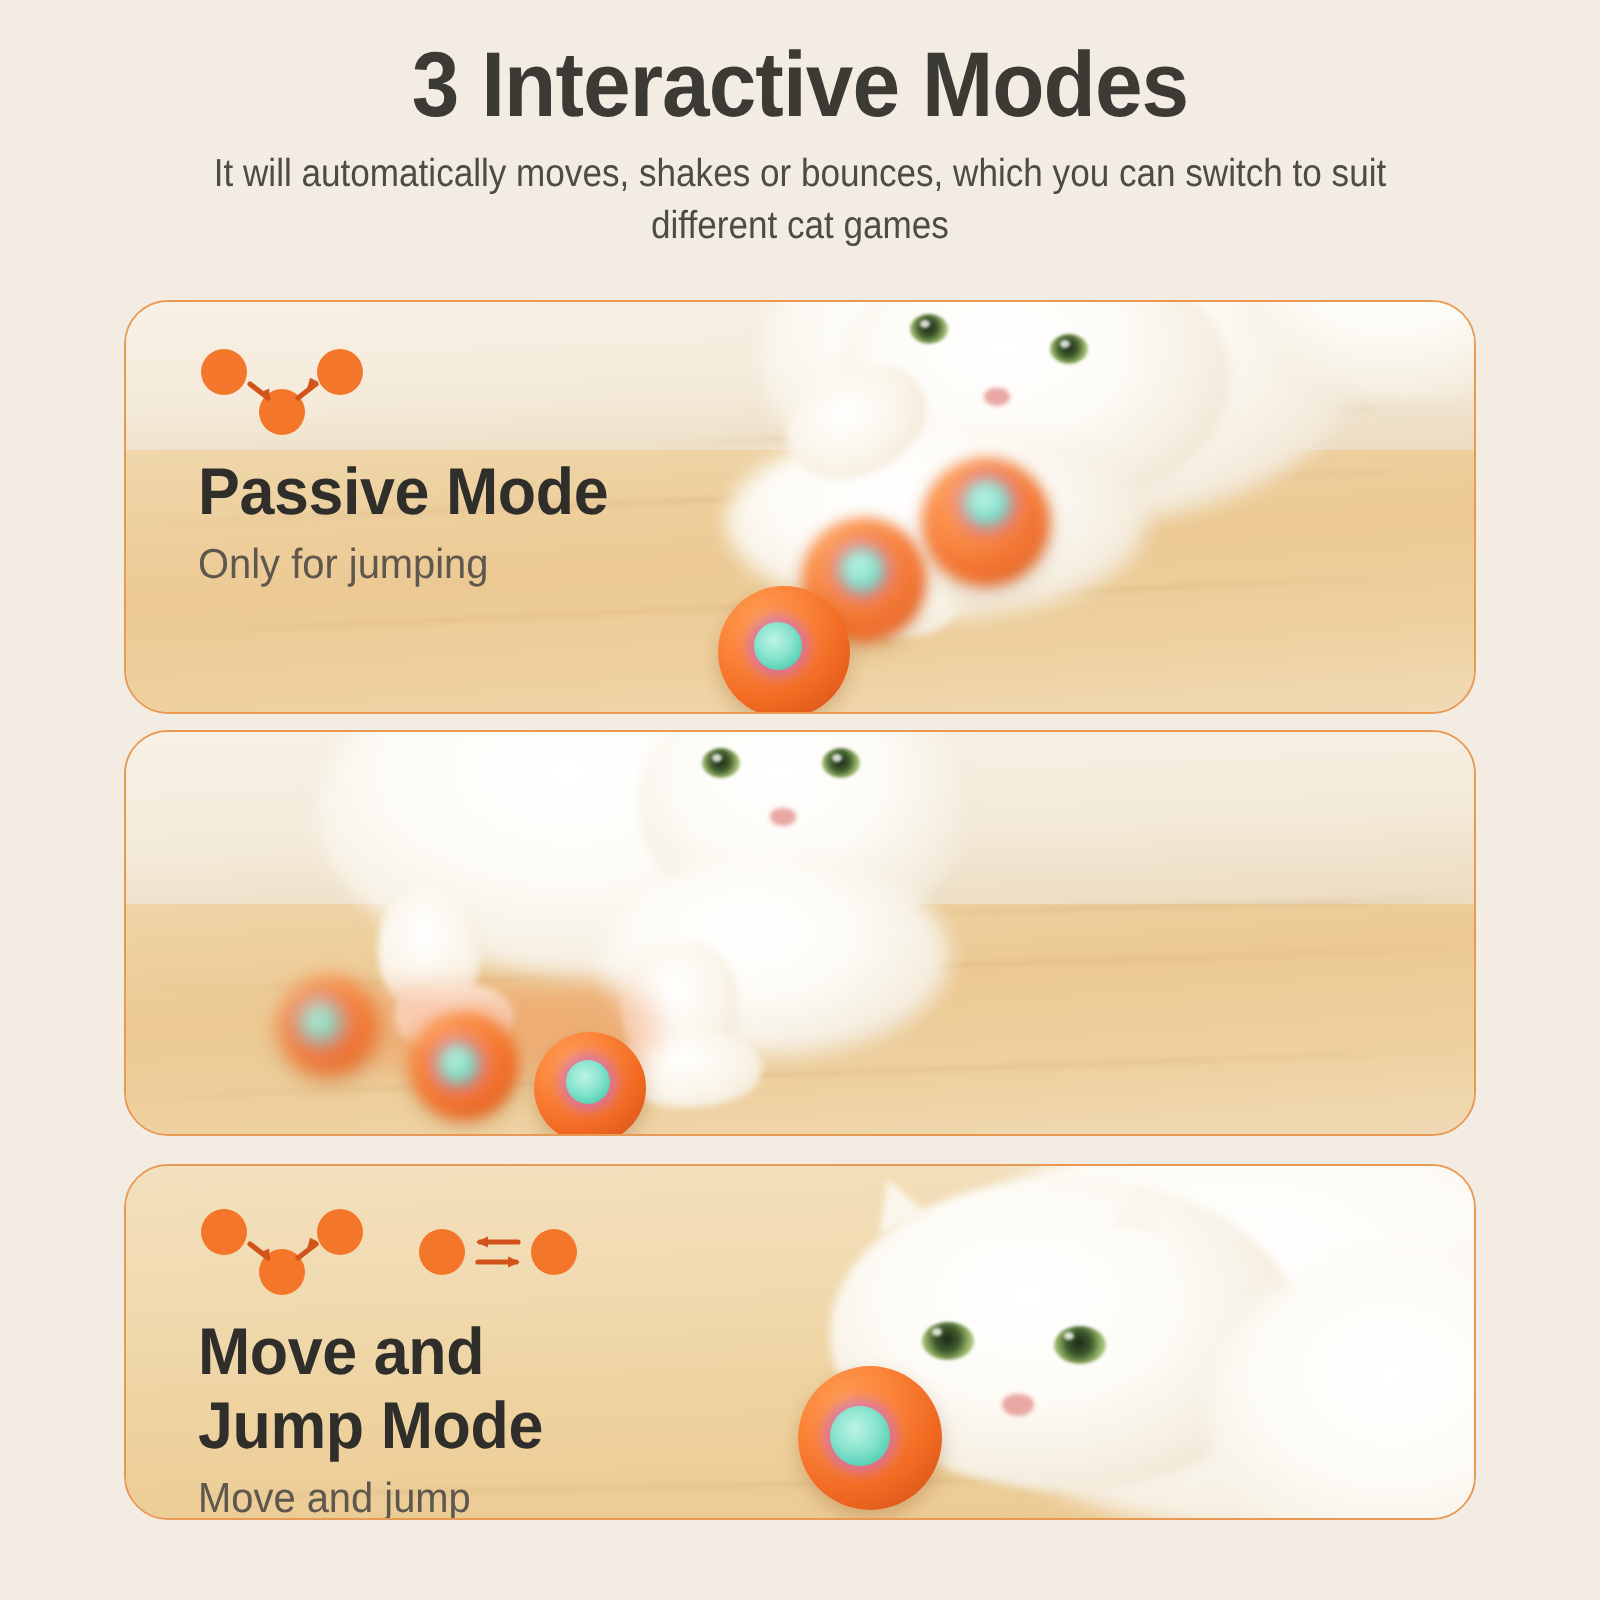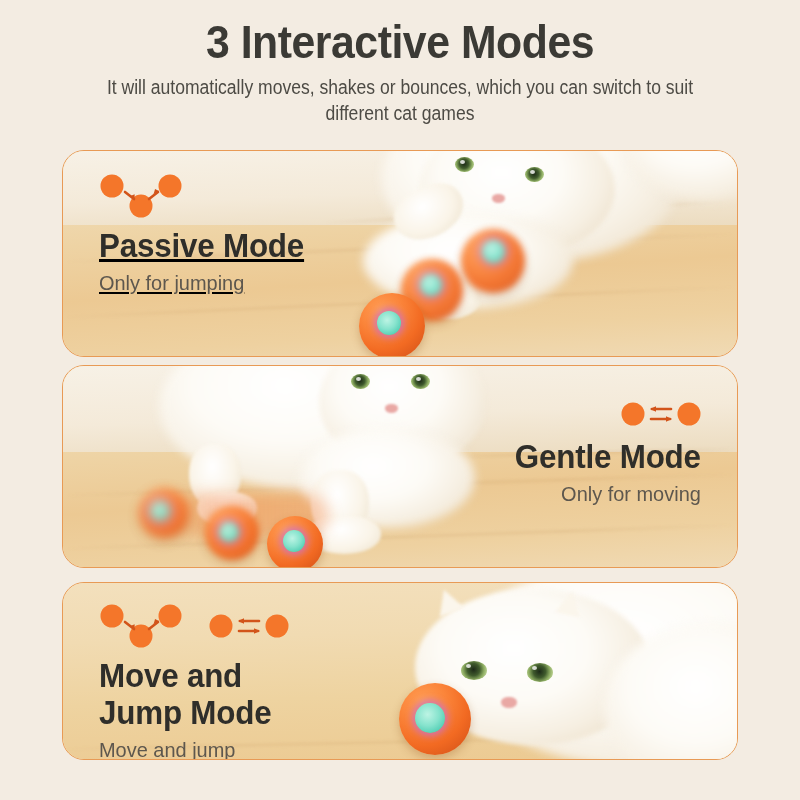--- a/index.html
+++ b/index.html
@@ -267,21 +267,21 @@
       <div class="ball ball-blur" style="left:338px; top:108px; width:62px; height:62px;">
         <div class="ring" style="left:10px; top:6px; width:40px; height:40px;"></div>
         <div class="led" style="left:19px; top:15px; width:22px; height:22px;"></div>
       </div>
       <div class="ball" style="left:296px; top:142px; width:66px; height:66px;">
         <div class="ring" style="left:8px; top:8px; width:44px; height:44px;"></div>
         <div class="led" style="left:18px; top:18px; width:24px; height:24px;"></div>
       </div>
     </div>
 
-    <div class="mode-block left" style="top:22px;text-decoration:underline;">
+    <div class="mode-block left" style="top:22px;">
       <div class="mode-icons">
 
         <svg class="icon-bounce" width="84" height="46" viewBox="0 0 84 46">
           <circle cx="13" cy="13" r="11.5" fill="#f4762a"></circle>
           <circle cx="42" cy="33" r="11.5" fill="#f4762a"></circle>
           <circle cx="71" cy="13" r="11.5" fill="#f4762a"></circle>
           <path d="M26 19 L35 26" stroke="#d2541a" stroke-width="2.6" stroke-linecap="round"></path>
           <path d="M36 27 L30 25.4 L33.6 21.4 Z" fill="#d2541a" transform="rotate(25 35 26)"></path>
           <path d="M50 26 L59 19" stroke="#d2541a" stroke-width="2.6" stroke-linecap="round"></path>
           <path d="M60 18 L54.4 20.6 L56.4 15.6 Z" fill="#d2541a" transform="rotate(-6 59 19)"></path>
@@ -322,35 +322,20 @@
       <div class="ball ball-blur" style="left:142px; top:140px; width:54px; height:54px;">
         <div class="ring" style="left:6px; top:8px; width:36px; height:36px;"></div>
         <div class="led" style="left:14px; top:16px; width:20px; height:20px;"></div>
       </div>
       <div class="ball" style="left:204px; top:150px; width:56px; height:56px;">
         <div class="ring" style="left:8px; top:6px; width:38px; height:38px;"></div>
         <div class="led" style="left:16px; top:14px; width:22px; height:22px;"></div>
       </div>
     </div>
 
-    <div class="mode-block right" style="top:32px;">
-      <div class="mode-icons">
-
-        <svg class="icon-move" width="80" height="32" viewBox="0 0 80 32">
-          <circle cx="12" cy="16" r="11.5" fill="#f4762a"></circle>
-          <circle cx="68" cy="16" r="11.5" fill="#f4762a"></circle>
-          <path d="M50 11 L31 11" stroke="#d2541a" stroke-width="2.6" stroke-linecap="round"></path>
-          <path d="M29 11 L35 8.2 L35 13.8 Z" fill="#d2541a"></path>
-          <path d="M30 21 L49 21" stroke="#d2541a" stroke-width="2.6" stroke-linecap="round"></path>
-          <path d="M51 21 L45 18.2 L45 23.8 Z" fill="#d2541a"></path>
-        </svg>
-      </div>
-      <div class="mode-title">Gentle Mode</div>
-      <div class="mode-sub">Only for moving</div>
-    </div>
   </div>
 
   <div class="panel panel-3">
     <div class="scene">
       <div class="floor" style="background:linear-gradient(178deg,#f3e0bd 0%,#f1dbb2 30%,#eed3a0 62%,#ecca92 100%);"></div>
       <div class="planks">
         <div class="plank-line" style="left:0; right:0; top:158px; transform:rotate(-1.2deg);"></div>
         <div class="plank-line" style="left:430px; right:0; top:36px; transform:rotate(-1deg);"></div>
       </div>
 

